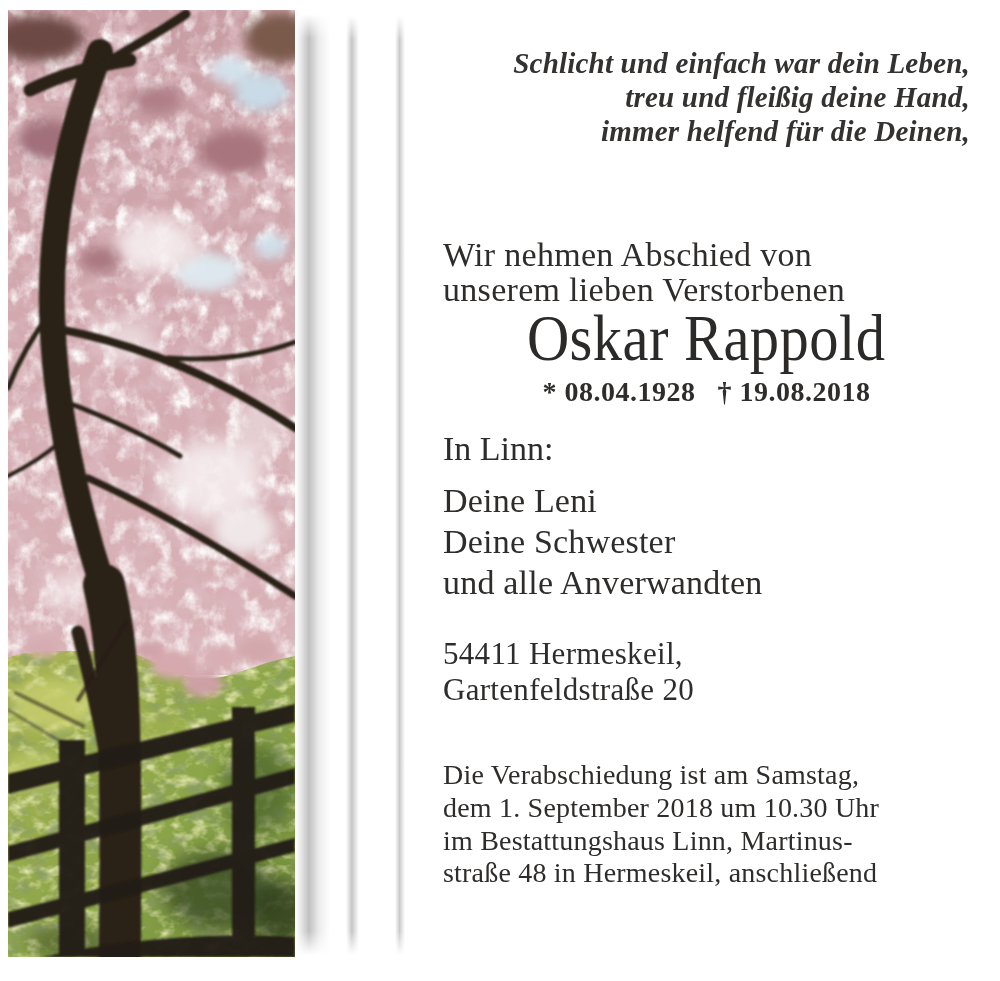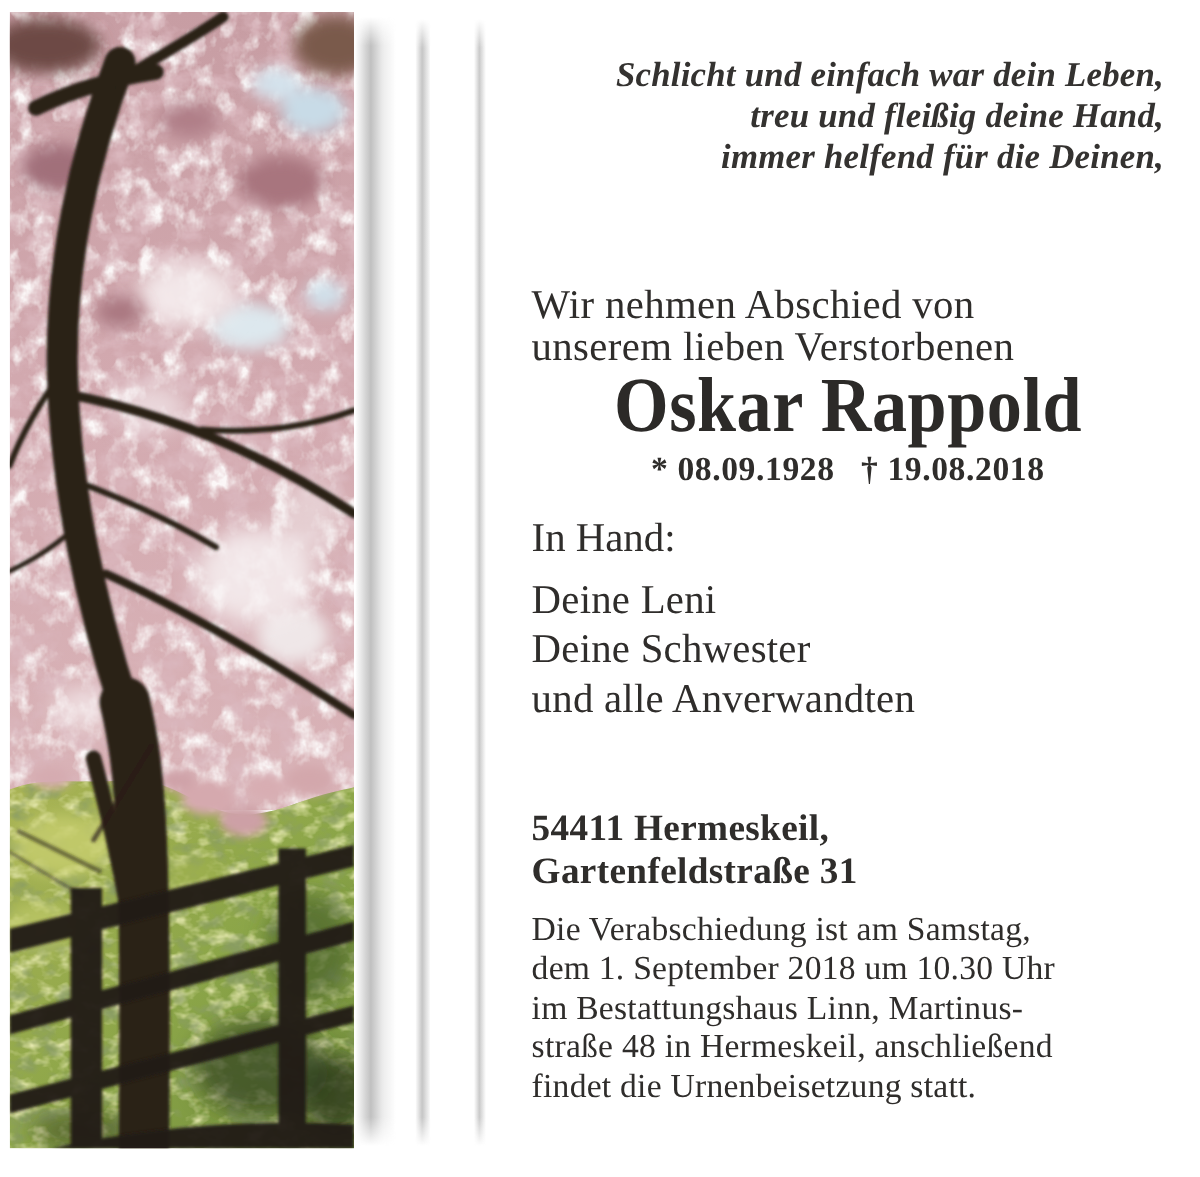--- a/index.html
+++ b/index.html
@@ -30,28 +30,28 @@
   
   .content{position:absolute;left:443px;top:0;width:527px;height:981px;}
   .content .block{position:absolute;left:0;width:100%;}
   .verse{
     top:46px;text-align:right;font-style:italic;font-weight:bold;
     font-size:29px;line-height:34px;color:#343230;letter-spacing:.2px;
   }
   .verse span{display:block;font-style:italic;}
   .intro{top:237px;font-size:34px;line-height:35px;letter-spacing:.3px;}
   .intro span{display:block;}
-  .deceased{top:302px;text-align:center;font-size:65px;line-height:72px;font-weight:bold;color:#2c2a28;}
+  .deceased{top:302px;text-align:center;font-size:65px;line-height:72px;font-weight:normal;color:#2c2a28;}
   .deceased .nm{display:inline-block;transform:scaleX(.9);transform-origin:center;letter-spacing:.5px;white-space:nowrap;}
   .dates{top:376px;text-align:center;font-size:28px;line-height:32px;font-weight:bold;letter-spacing:.5px;}
   .dates .death{margin-left:22px;margin-top:41px;}
   .farewell-heading{top:430px;font-size:34px;line-height:38px;}
   .farewell{top:480px;font-size:34px;line-height:41px;letter-spacing:.2px;}
   .farewell span{display:block;}
-  .address{top:672px;font-size:31px;line-height:36px;font-weight:bold;letter-spacing:.3px;}
+  .address{top:636px;font-size:31px;line-height:36px;font-weight:normal;letter-spacing:.3px;}
   .address span{display:block;}
   .ceremony{top:759px;font-size:28px;line-height:32.8px;letter-spacing:.2px;}
   .ceremony span{display:block;}
 </style>
 </head>
 <body>
 
 <div class="photo-frame">
   <svg viewBox="0 0 287 947" preserveAspectRatio="none">
     <defs>
@@ -201,37 +201,36 @@
   <div class="block intro">
     <span>Wir nehmen Abschied von</span>
     <span>unserem lieben Verstorbenen</span>
   </div>
 
   <div class="block deceased">
     <span class="nm">Oskar Rappold</span>
   </div>
 
   <div class="block dates">
-    <span class="birth">* 08.09.1928</span><span class="death">† 19.08.2018</span>
-  </div>
-
-  <div class="block farewell-heading">In Hand:</div>
+    <span class="birth">* 08.04.1928</span><span class="death">† 19.08.2018</span>
+  </div>
+
+  <div class="block farewell-heading">In Linn:</div>
 
   <div class="block farewell">
     <span>Deine Leni</span>
     <span>Deine Schwester</span>
     <span>und alle Anverwandten</span>
   </div>
 
   <div class="block address">
     <span>54411 Hermeskeil,</span>
-    <span>Gartenfeldstraße 31</span>
+    <span>Gartenfeldstraße 20</span>
   </div>
 
   <div class="block ceremony">
     <span>Die Verabschiedung ist am Samstag,</span>
     <span>dem 1. September 2018 um 10.30 Uhr</span>
     <span>im Bestattungshaus Linn, Martinus-</span>
     <span>straße 48 in Hermeskeil, anschließend</span>
-    <span>findet die Urnenbeisetzung statt.</span>
   </div>
 
 </div>
 
 </body></html>

